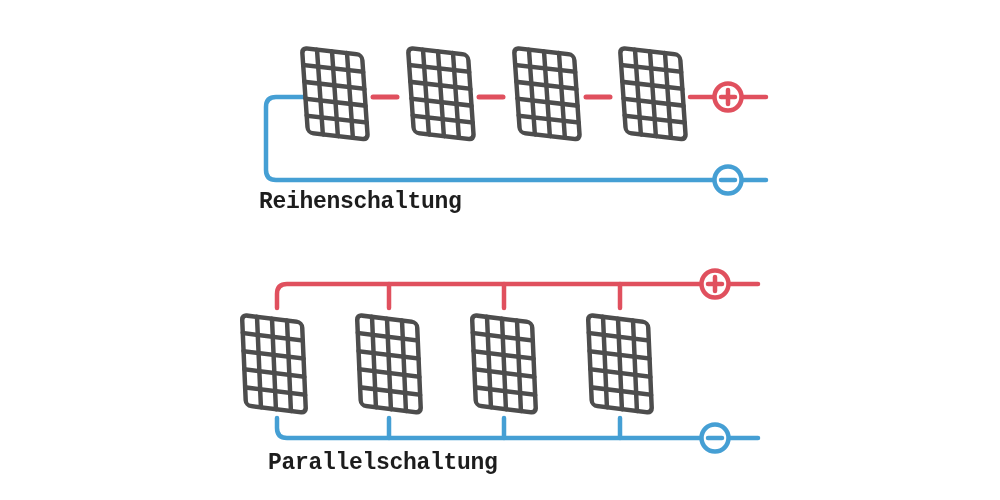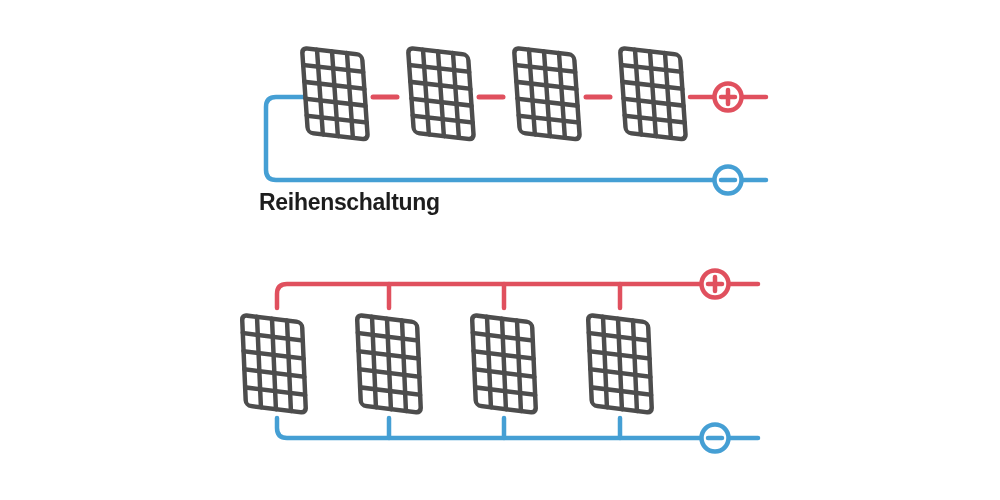--- a/index.html
+++ b/index.html
@@ -7,21 +7,21 @@
     --neg:#459fd4;
     --panel:#4d4d4d;
     --label:#1d1d1d;
     --bg:#ffffff;
   }
   html,body{margin:0;padding:0;background:#fff;}
   .stage{
     position:relative;
     width:1000px;height:500px;
     background:var(--bg);
-    font-family:Liberation Sans, sans-serif;
+    font-family:Liberation Mono, monospace;
     overflow:hidden;
   }
   .stage svg{position:absolute;left:0;top:0;}
   
   .wire{fill:none;stroke-linecap:round;stroke-width:4.5px;}
   .pos{stroke:var(--pos);}
   .neg{stroke:var(--neg);}
   .dash{stroke-width:5px;}
   .terminal-circle{fill:var(--bg);stroke-width:4.5px;}
   .glyph{stroke-width:4.5px;stroke-linecap:round;}
@@ -179,13 +179,14 @@
             <line y1="36" y2="36" x1="0" x2="60"></line>
             <line y1="54" y2="54" x1="0" x2="60"></line>
             <line y1="72" y2="72" x1="0" x2="60"></line>
           </g>
         </g>
     </g>
   </svg>
 
   <div class="diagram-label" id="label-series">Reihenschaltung</div>
 
+  <div class="diagram-label" id="label-parallel">Parallelschaltung</div>
 </div>
 
 </body></html>

